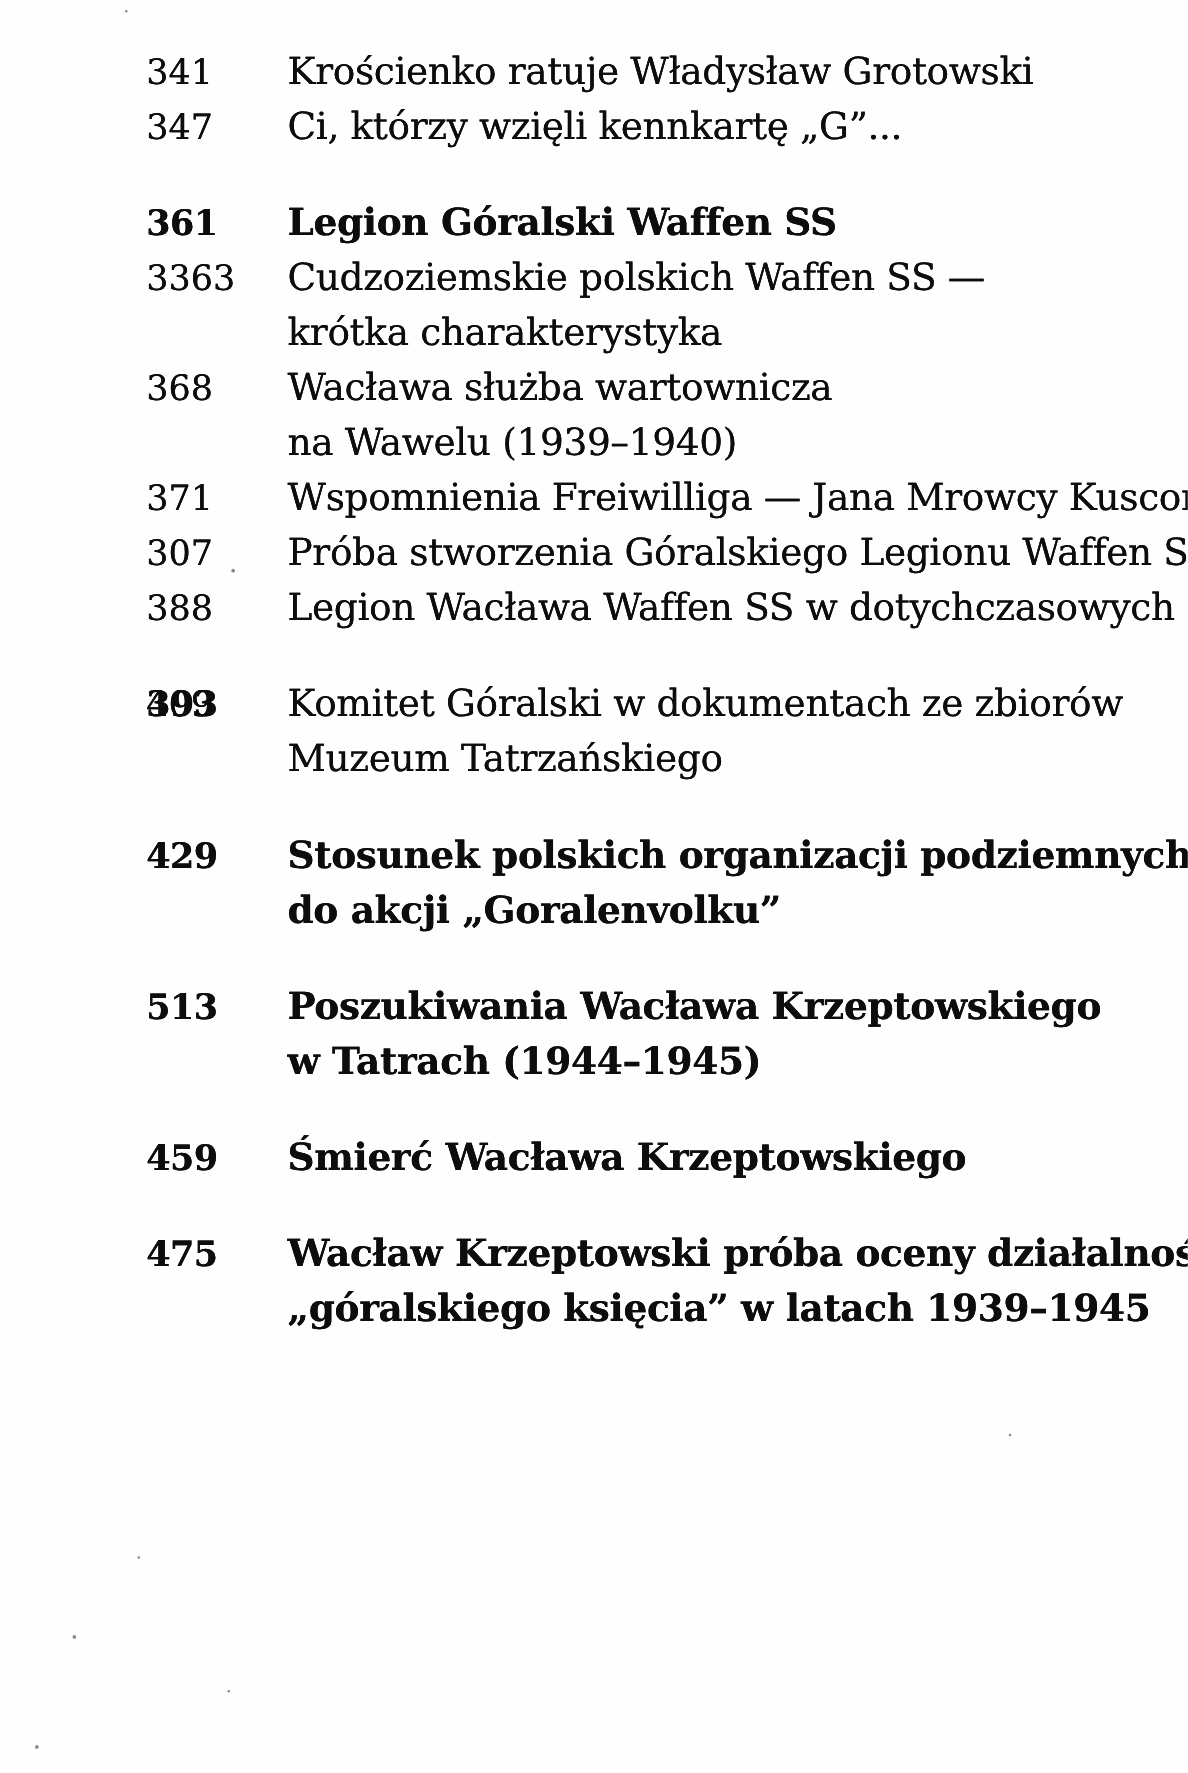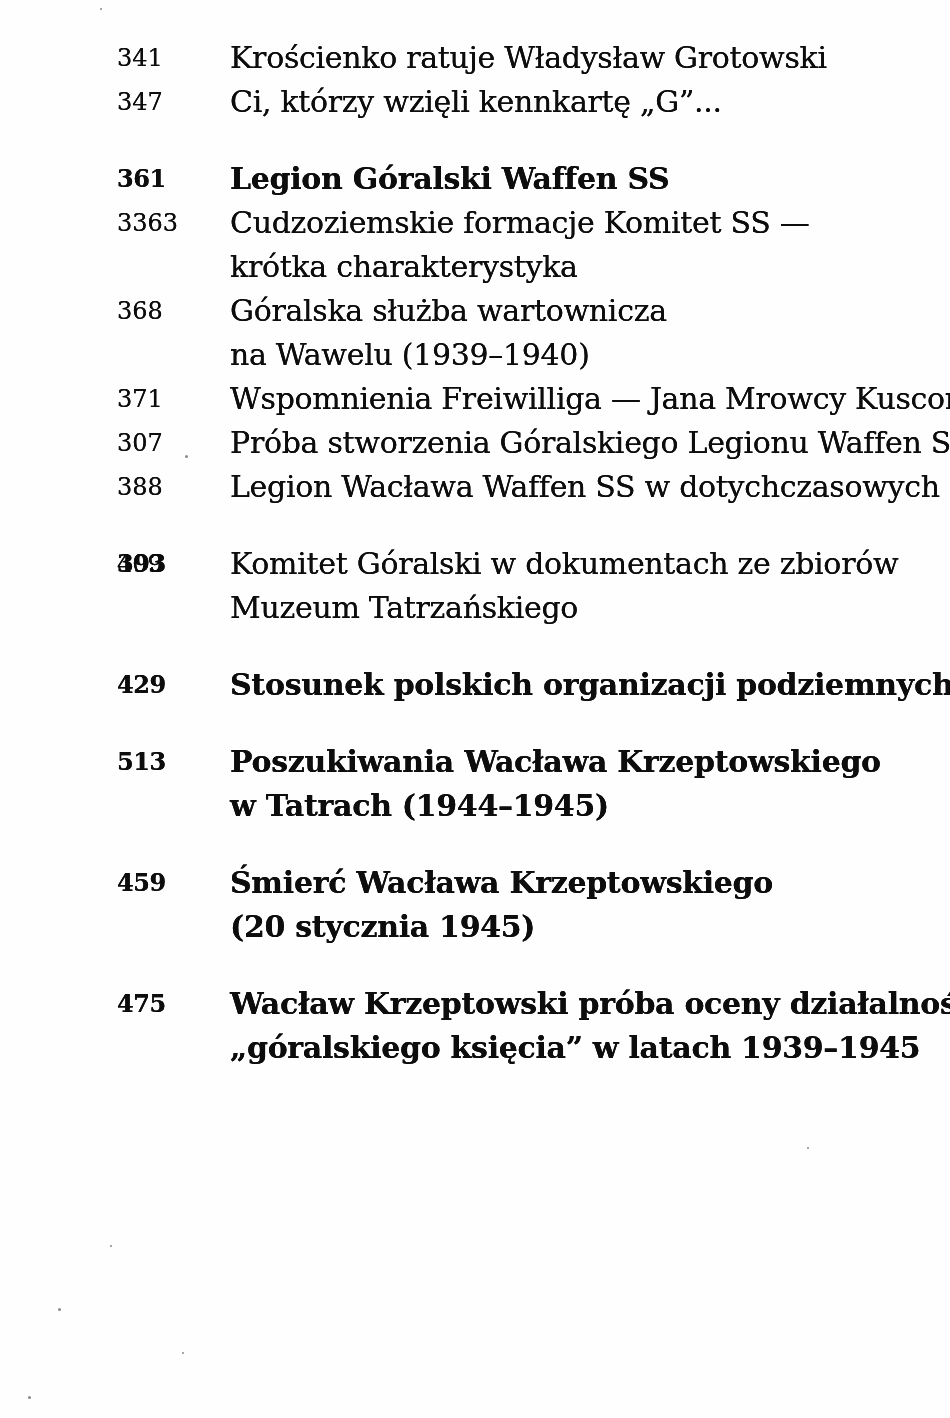--- a/index.html
+++ b/index.html
@@ -36,21 +36,21 @@
   .entry.bold {
     font-weight: bold;
     letter-spacing: -0.5px;
   }
   .pnum {
     position: absolute;
     left: 117px;
     top: 0;
     height: 44px;
     line-height: 44px;
-    font-size: 24px;
+    font-size: 28px;
     text-shadow: 0 0 0.35px #000;
     text-align: right;
   }
   .tline {
     margin-left: 230px;
     height: 44px;
     line-height: 44px;
     font-size: 30px;
     white-space: nowrap;
     overflow: visible;
@@ -76,26 +76,26 @@
       <div class="entry">
     <span class="pnum">347</span>
   <div class="tline">Ci, którzy wzięli kennkartę „G”...</div>
       </div>
       <div class="entry gap bold">
     <span class="pnum">361</span>
   <div class="tline">Legion Góralski Waffen SS</div>
       </div>
       <div class="entry">
     <span class="pnum">3363</span>
-  <div class="tline">Cudzoziemskie formacje Komitet SS —</div>
+  <div class="tline">Cudzoziemskie polskich Waffen SS —</div>
         <div class="tline">krótka charakterystyka</div>
       </div>
       <div class="entry">
     <span class="pnum">368</span>
-  <div class="tline">Góralska służba wartownicza</div>
+  <div class="tline">Wacława służba wartownicza</div>
         <div class="tline">na Wawelu (1939–1940)</div>
       </div>
       <div class="entry">
     <span class="pnum">371</span>
   <div class="tline">Wspomnienia Freiwilliga — Jana Mrowcy Kuscorz</div>
       </div>
       <div class="entry">
     <span class="pnum">307</span>
   <div class="tline">Próba stworzenia Góralskiego Legionu Waffen S</div>
       </div>
@@ -107,30 +107,30 @@
     <span class="pnum">393</span>
       </div>
       <div class="entry">
     <span class="pnum">409</span>
   <div class="tline">Komitet Góralski w dokumentach ze zbiorów</div>
         <div class="tline">Muzeum Tatrzańskiego</div>
       </div>
       <div class="entry gap bold">
     <span class="pnum">429</span>
   <div class="tline">Stosunek polskich organizacji podziemnych</div>
+        <div class="tline">do akcji „Goralenvolku”</div>
       </div>
       <div class="entry gap bold">
     <span class="pnum">513</span>
   <div class="tline">Poszukiwania Wacława Krzeptowskiego</div>
         <div class="tline">w Tatrach (1944–1945)</div>
       </div>
       <div class="entry gap bold">
     <span class="pnum">459</span>
   <div class="tline">Śmierć Wacława Krzeptowskiego</div>
-        <div class="tline">(20 stycznia 1945)</div>
       </div>
       <div class="entry gap bold">
     <span class="pnum">475</span>
   <div class="tline">Wacław Krzeptowski próba oceny działalności</div>
         <div class="tline">„góralskiego księcia” w latach 1939–1945</div>
       </div>
     </div>
 <div class="speck" style="left: 100px; top: 8px; width: 2px; height: 2px;"></div>
     <div class="speck" style="left: 185px; top: 455px; width: 3px; height: 3px;"></div>
     <div class="speck" style="left: 807px; top: 1147px; width: 2px; height: 2px;"></div>

